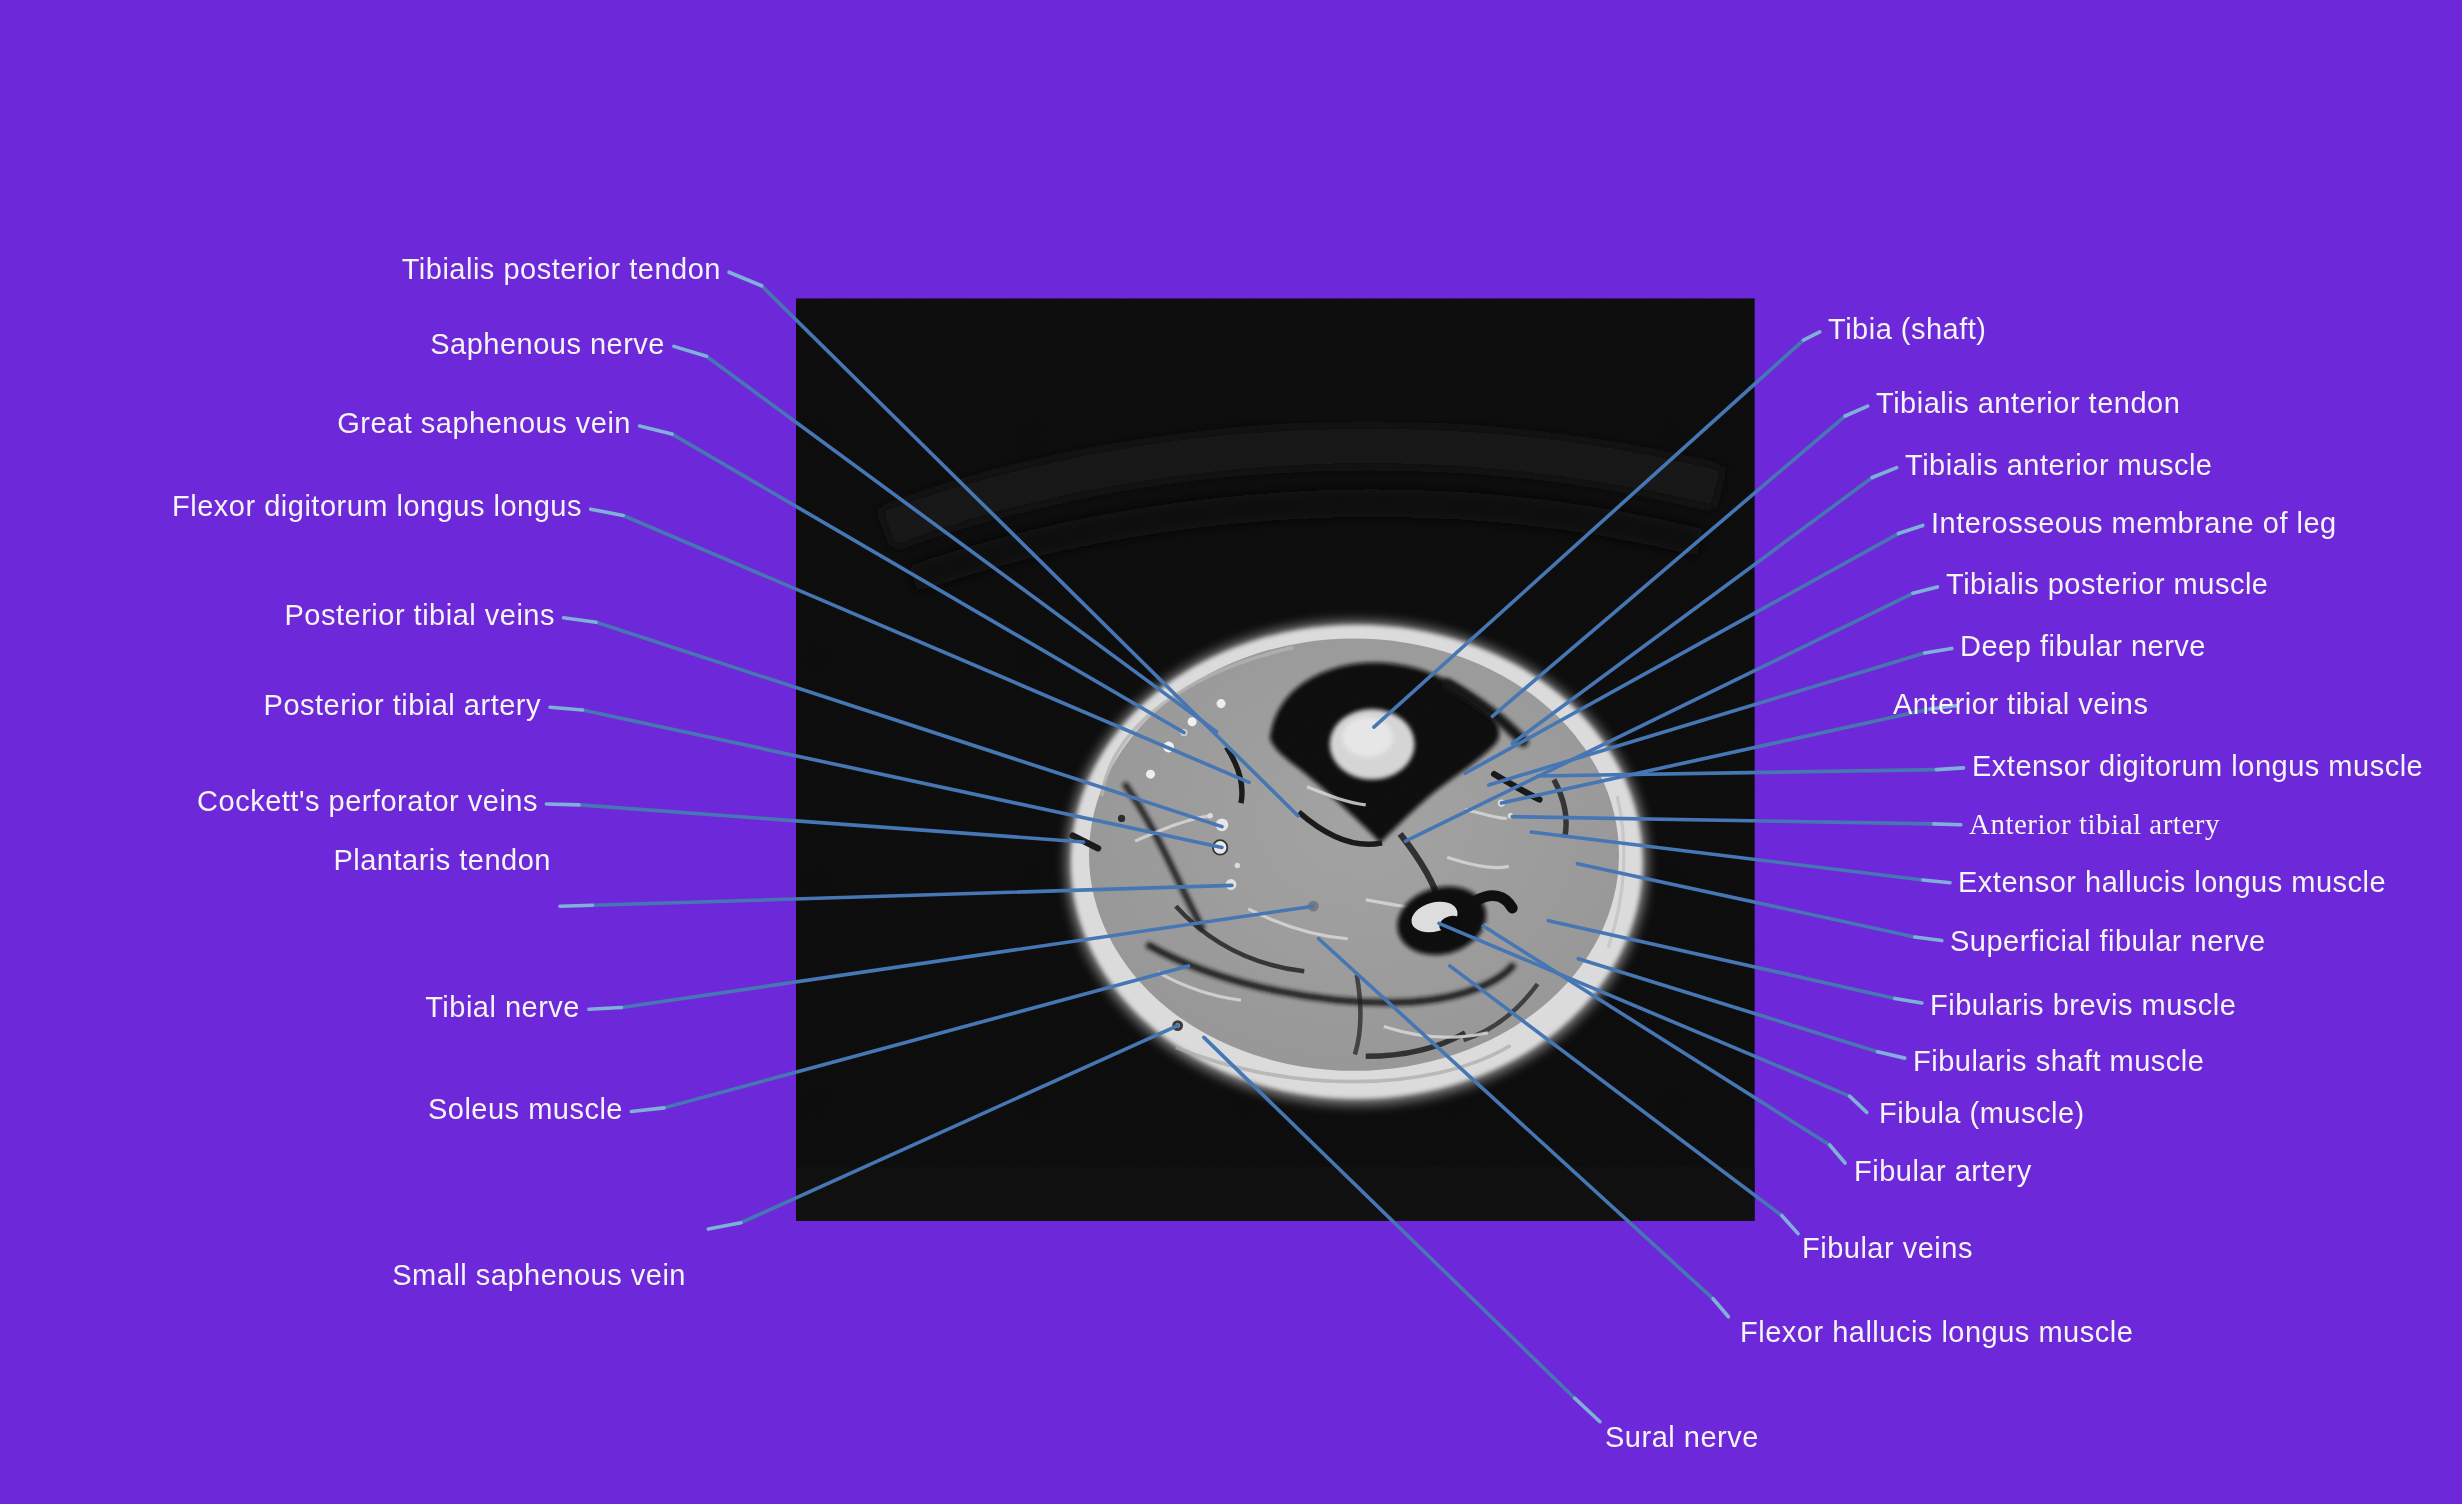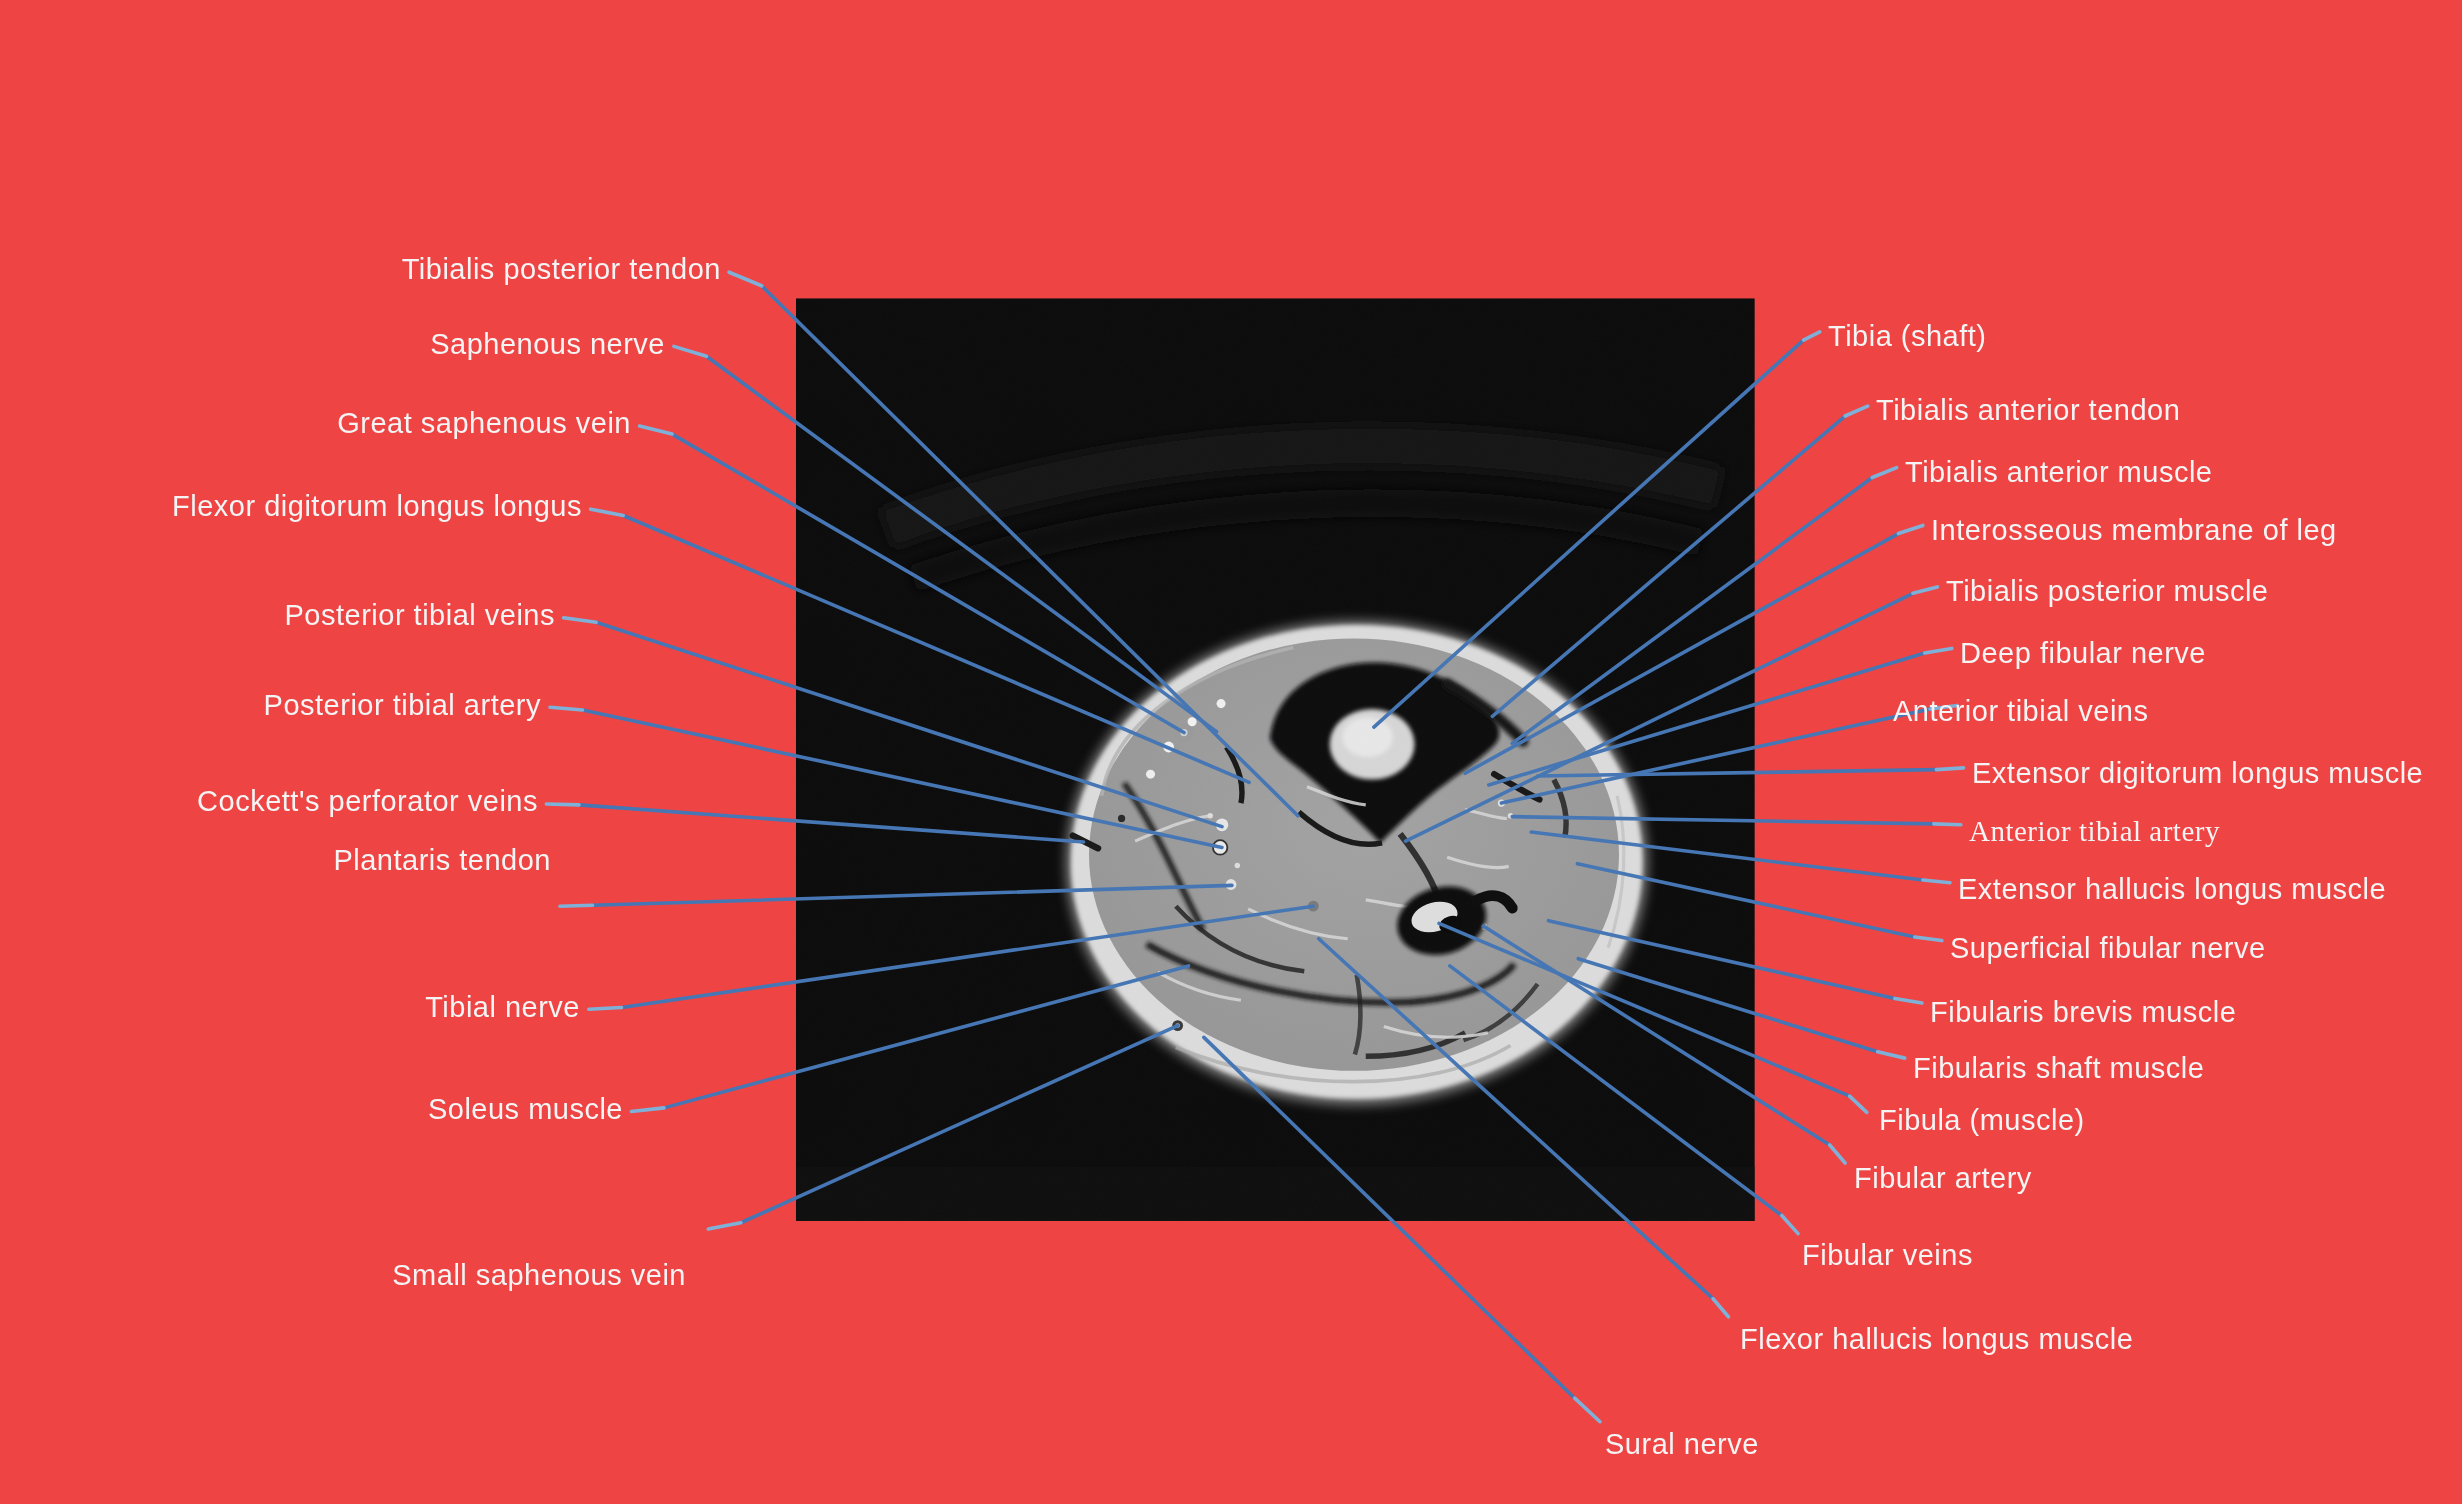--- a/index.html
+++ b/index.html
@@ -1,22 +1,22 @@
 <!DOCTYPE html>
 <html style="font-size:14.5px"><head>
 <meta charset="utf-8">
 <style>
   html,body{margin:0;padding:0;background:#000;}
-  #stage{position:relative;width:2462px;height:1504px;background:#ef4444;overflow:hidden;
+  #stage{position:relative;width:2462px;height:1504px;background:#6d28d9;overflow:hidden;
          font-family:"Liberation Sans",sans-serif;}
   #art{position:absolute;left:0;top:0;}
   .label{position:absolute;font-size:29px;line-height:1.15;color:#f4f4f4;
          white-space:nowrap;transform:translateY(-50%);letter-spacing:0.5px;}
   .label.left{text-align:right;}
-  .label.right{text-align:left;margin-top:7px;}
+  .label.right{text-align:left;}
 </style>
 </head>
 <body>
 
 <div id="stage">
 
   <svg id="art" width="2462" height="1504" viewBox="0 0 2722 1663">
     <defs>
       <filter id="soft" x="-30%" y="-30%" width="160%" height="160%">
           <feGaussianBlur stdDeviation="2.5"></feGaussianBlur>

